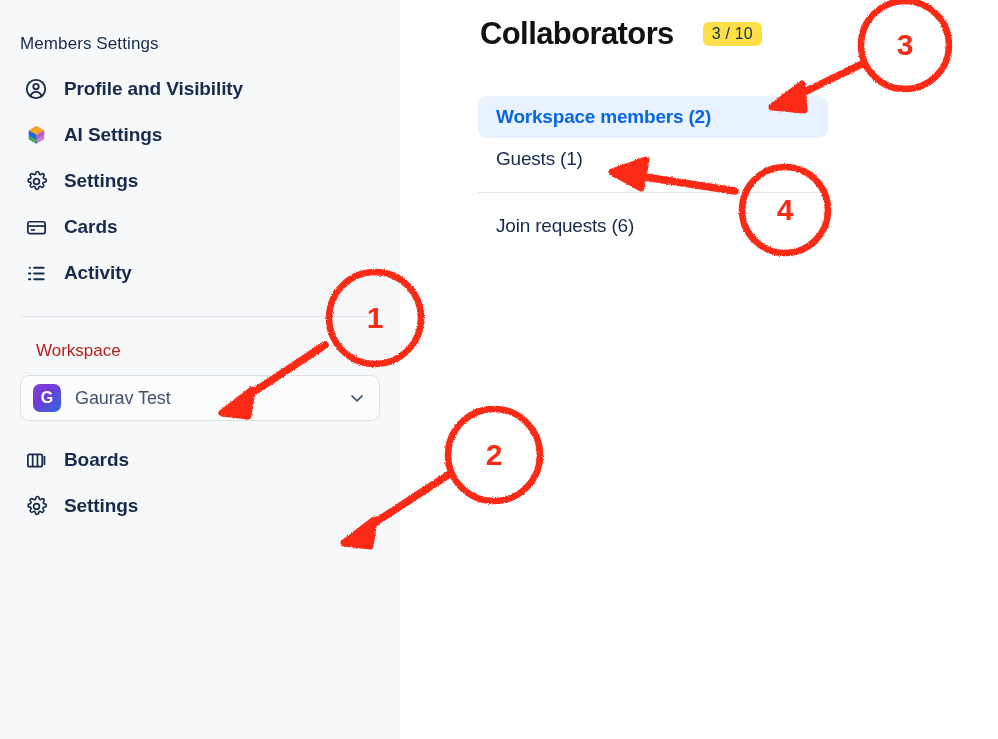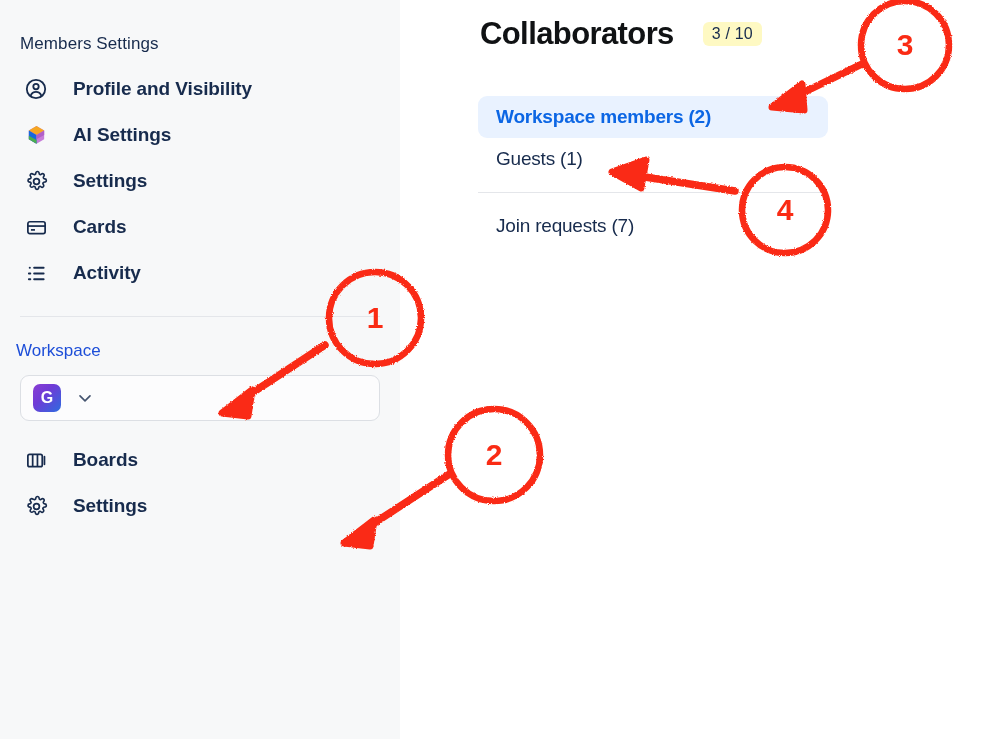--- a/index.html
+++ b/index.html
@@ -18,37 +18,37 @@
     width: 400px; height: 739px;
     background: #F7F8F9;
     padding: 0;
   }
   .sb-section-title {
     font-size: 17px; font-weight: 400; color: #172B4D;
     padding: 0 0 0 20px; margin-top: 34px; letter-spacing: .1px;
   }
   .sb-list { margin-top: 14px; }
   .sb-item {
-    display: flex; align-items: center; gap: 25px;
+    display: flex; align-items: center; gap: 16px;
     height: 42px; margin: 4px 12px; padding: 0 12px;
     border-radius: 9px; cursor: pointer;
   }
   .sb-item .ico {
     width: 24px; height: 24px; flex: 0 0 24px;
     display: flex; align-items: center; justify-content: center;
   }
   .sb-item .lbl {
     font-size: 19px; font-weight: 700; color: #172B4D; letter-spacing: -.1px;
   }
   .sb-item.active { background: #E9F2FF; border: 1.5px solid #8FB8F6; }
   .sb-item.active .lbl { color: #172B4D; }
   .sb-divider { height: 1px; background: #E4E6EA; margin: 22px 20px 0 20px; }
 
   .ws-label {
-    font-size: 17px; color: #1d4ed8; padding-left: 16px; margin-top: 24px;
+    font-size: 17px; color: #b91c1c; padding-left: 36px; margin-top: 24px;
   }
   .ws-switcher {
     display: flex; align-items: center; gap: 14px;
     margin: 14px 20px 0 20px; height: 46px;
     background: #FCFCFD; border: 1px solid #DCDFE4; border-radius: 9px;
     padding: 0 12px; cursor: pointer;
   }
   .ws-avatar {
     width: 28px; height: 28px; border-radius: 7px; flex: 0 0 28px;
     background: linear-gradient(135deg, #8B3DD4 0%, #6E3BD6 40%, #2D6CE0 100%);
@@ -58,21 +58,21 @@
   .ws-name { flex: 1; font-size: 18px; color: #44546F; letter-spacing: -.1px; }
   .ws-chev { width: 20px; height: 20px; flex: 0 0 20px; color:#44546F; }
   .ws-list { margin-top: 18px; }
 
   
   .main { position: absolute; left: 400px; top: 0; right: 0; height: 739px; background:#fff; }
 
   .page-head { display: flex; align-items: center; gap: 29px; padding: 16px 0 0 80px; }
   .page-title { font-size: 31px; font-weight: 700; color: #101214; letter-spacing: -.6px; }
   .seat-badge {
-    background: #fef9c3; color: #172B4D; border-radius: 6px;
+    background: #fde047; color: #172B4D; border-radius: 6px;
     font-size: 16px; padding: 3px 9px; letter-spacing: .2px;
   }
 
   .tabcol { position: absolute; left: 78px; top: 96px; width: 350px; }
   .tab {
     height: 42px; display: flex; align-items: center;
     padding: 0 18px; border-radius: 9px; cursor: pointer;
     font-size: 19px; font-weight: 700; color: #172B4D; letter-spacing: -.2px;
   }
   .tab.active { background: #E9F2FF; color: #0C66E4; }
@@ -154,20 +154,21 @@
         <span class="lbl">Activity</span>
       </div>
     </div>
 
     <div class="sb-divider"></div>
 
     <div class="ws-label">Workspace</div>
 
     <div class="ws-switcher">
       <span class="ws-avatar">G</span>
+      <span class="ws-name">Gaurav Test</span>
       <span class="ws-chev">
         <svg width="20" height="20" viewBox="0 0 24 24" fill="none" stroke="#44546F" stroke-width="2" stroke-linecap="round" stroke-linejoin="round">
           <path d="M6 9.5l6 6 6-6"></path>
         </svg>
       </span>
     </div>
 
     <div class="ws-list">
 
       <div class="sb-item">
@@ -203,21 +204,21 @@
 
     <div class="tabcol">
       <div class="tab active">
         <span>Workspace members (2)</span>
       </div>
       <div class="tab plain">
         <span>Guests (1)</span>
       </div>
       <div class="tab-sep"></div>
       <div class="tab plain">
-        <span>Join requests (7)</span>
+        <span>Join requests (6)</span>
       </div>
     </div>
 
   </main>
 
   <svg class="anno" viewBox="0 0 998 739">
     <defs>
       <filter id="rough">
         <feTurbulence type="fractalNoise" baseFrequency="0.9" numOctaves="3" seed="7" result="n"></feTurbulence>
         <feDisplacementMap in="SourceGraphic" in2="n" scale="2.6" xChannelSelector="R" yChannelSelector="G"></feDisplacementMap>

